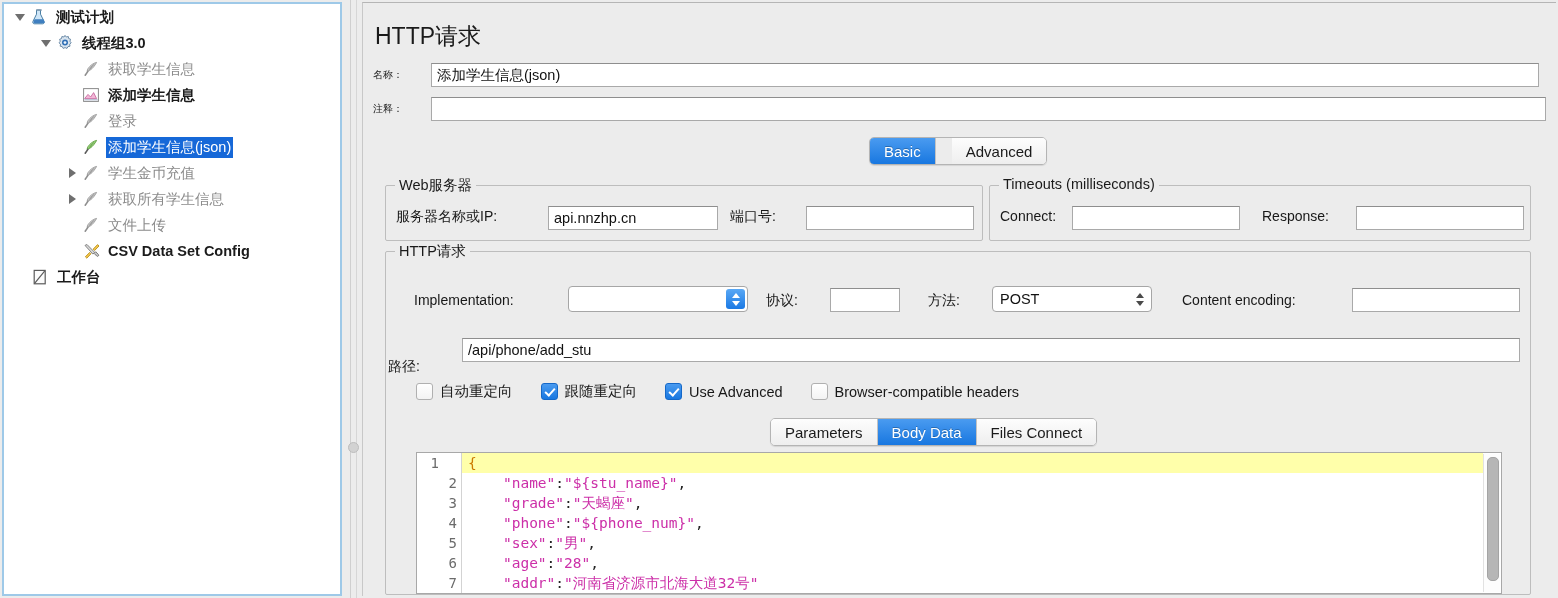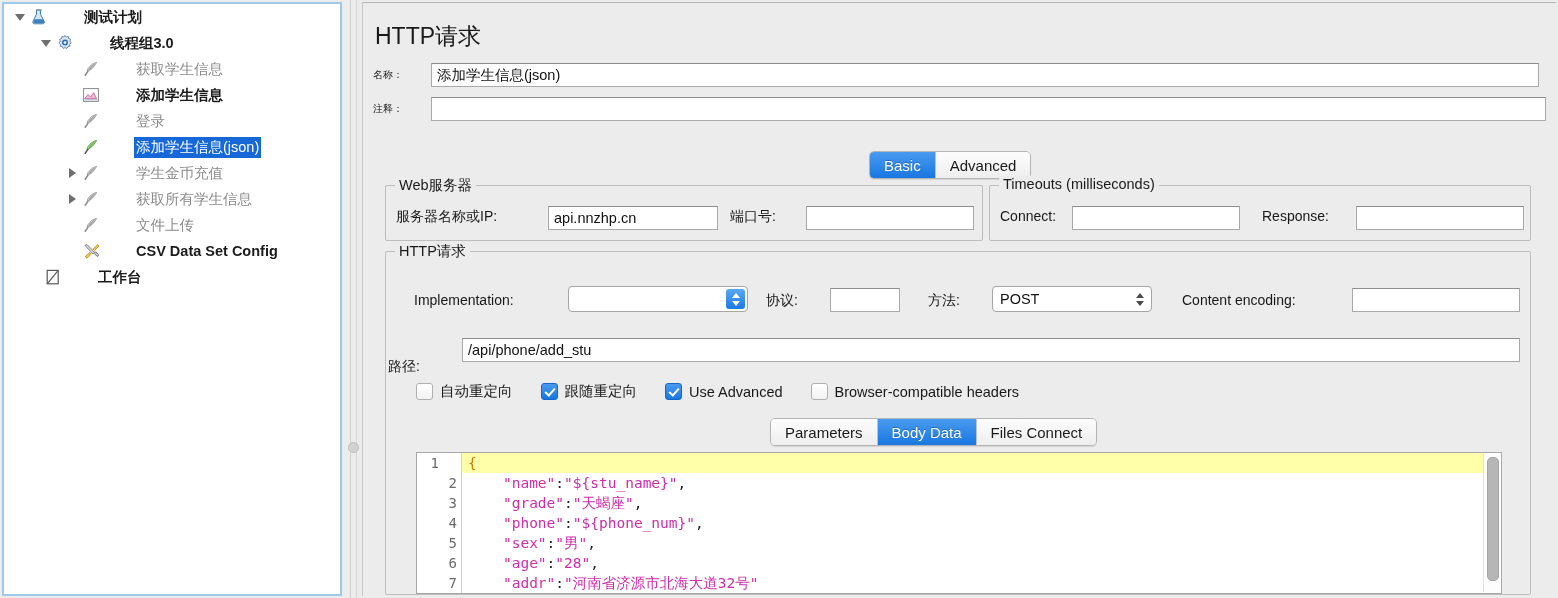--- a/index.html
+++ b/index.html
@@ -55,21 +55,20 @@
   }
   .tree-row .ic {
     flex: 0 0 22px;
     width: 22px; height: 20px;
     margin-right: 4px;
     display: flex; align-items: center; justify-content: center;
   }
   .tree-row .lbl {
     padding: 1px 2px 2px 2px;
     line-height: 18px;
-    margin-left: 28px;
   }
   .tree-row.dim .lbl { color: #8b8b8b; }
   .tree-row.bold .lbl { color: #1b1b1b; font-weight: bold; }
   .tree-row.selected .lbl {
     background: #1668d8;
     color: #ffffff;
   }
 
   
   #splitter {
@@ -452,21 +451,21 @@
           <span class="ic">
             <svg width="19" height="18" viewBox="0 0 19 18">
               <path d="M3 3.4l2-.9 7.6 7.8-1.7 1.8z" fill="#d7d7d7" stroke="#7d7d7d" stroke-width="0.9"></path>
               <path d="M12.1 11.4l1.6-1.7 2.6 2.7a1.1 1.1 0 0 1-1.6 1.6z" fill="#c8c8c8" stroke="#6f6f6f" stroke-width="0.9"></path>
               <path d="M15.6 2.6l-4.4 4.5 1.4 1.4 4.4-4.5z" fill="#f6c84c" stroke="#b88f1c" stroke-width="0.9"></path>
               <path d="M3.4 14.8l4.3-4.4 1.3 1.4-4.2 4.4z" fill="#f6c84c" stroke="#b88f1c" stroke-width="0.9"></path>
             </svg>
           </span>
           <span class="lbl">CSV Data Set Config</span>
         </div>
-        <div class="tree-row bold" style="padding-left: 22px;">
+        <div class="tree-row bold" style="padding-left: 9px;">
           <span class="twisty"></span>
           <span class="ic">
             <svg width="18" height="18" viewBox="0 0 18 18">
               <rect x="3.2" y="2.4" width="11" height="13.4" fill="#fbfbfb" stroke="#5a5a5a" stroke-width="1.2"></rect>
               <path d="M3.6 15.4L13.8 2.8" stroke="#5a5a5a" stroke-width="1.2"></path>
             </svg>
           </span>
           <span class="lbl">工作台</span>
         </div>
       </div>
@@ -485,21 +484,21 @@
     <div class="nc-row" style="top:60px; width:1178px;">
       <div class="nc-lab">名称：</div>
       <div class="txtfield" style="width:1108px;">添加学生信息(json)</div>
     </div>
 
     <div class="nc-row" style="top:94px; width:1178px;">
       <div class="nc-lab">注释：</div>
       <div class="txtfield" style="width:1115px;"></div>
     </div>
 
-    <div class="seg" id="mode-tabs" style="left:506px; top:148px;">
+    <div class="seg" id="mode-tabs" style="left:506px; top:134px;gap:16px;">
         <div class="segbtn on">Basic</div>
         <div class="segbtn">Advanced</div>
       </div>
 
     <div class="groupbox" style="left:22px; top:182px; width:598px; height:56px;">
       <div class="gtitle">Web服务器</div>
       <div class="flab" style="left:10px; top:22px;">服务器名称或IP:</div>
       <div class="txtfield" style="position:absolute; left:162px; top:20px; width:170px;">api.nnzhp.cn</div>
       <div class="flab" style="left:344px; top:22px;">端口号:</div>
       <div class="txtfield" style="position:absolute; left:420px; top:20px; width:168px;"></div>

